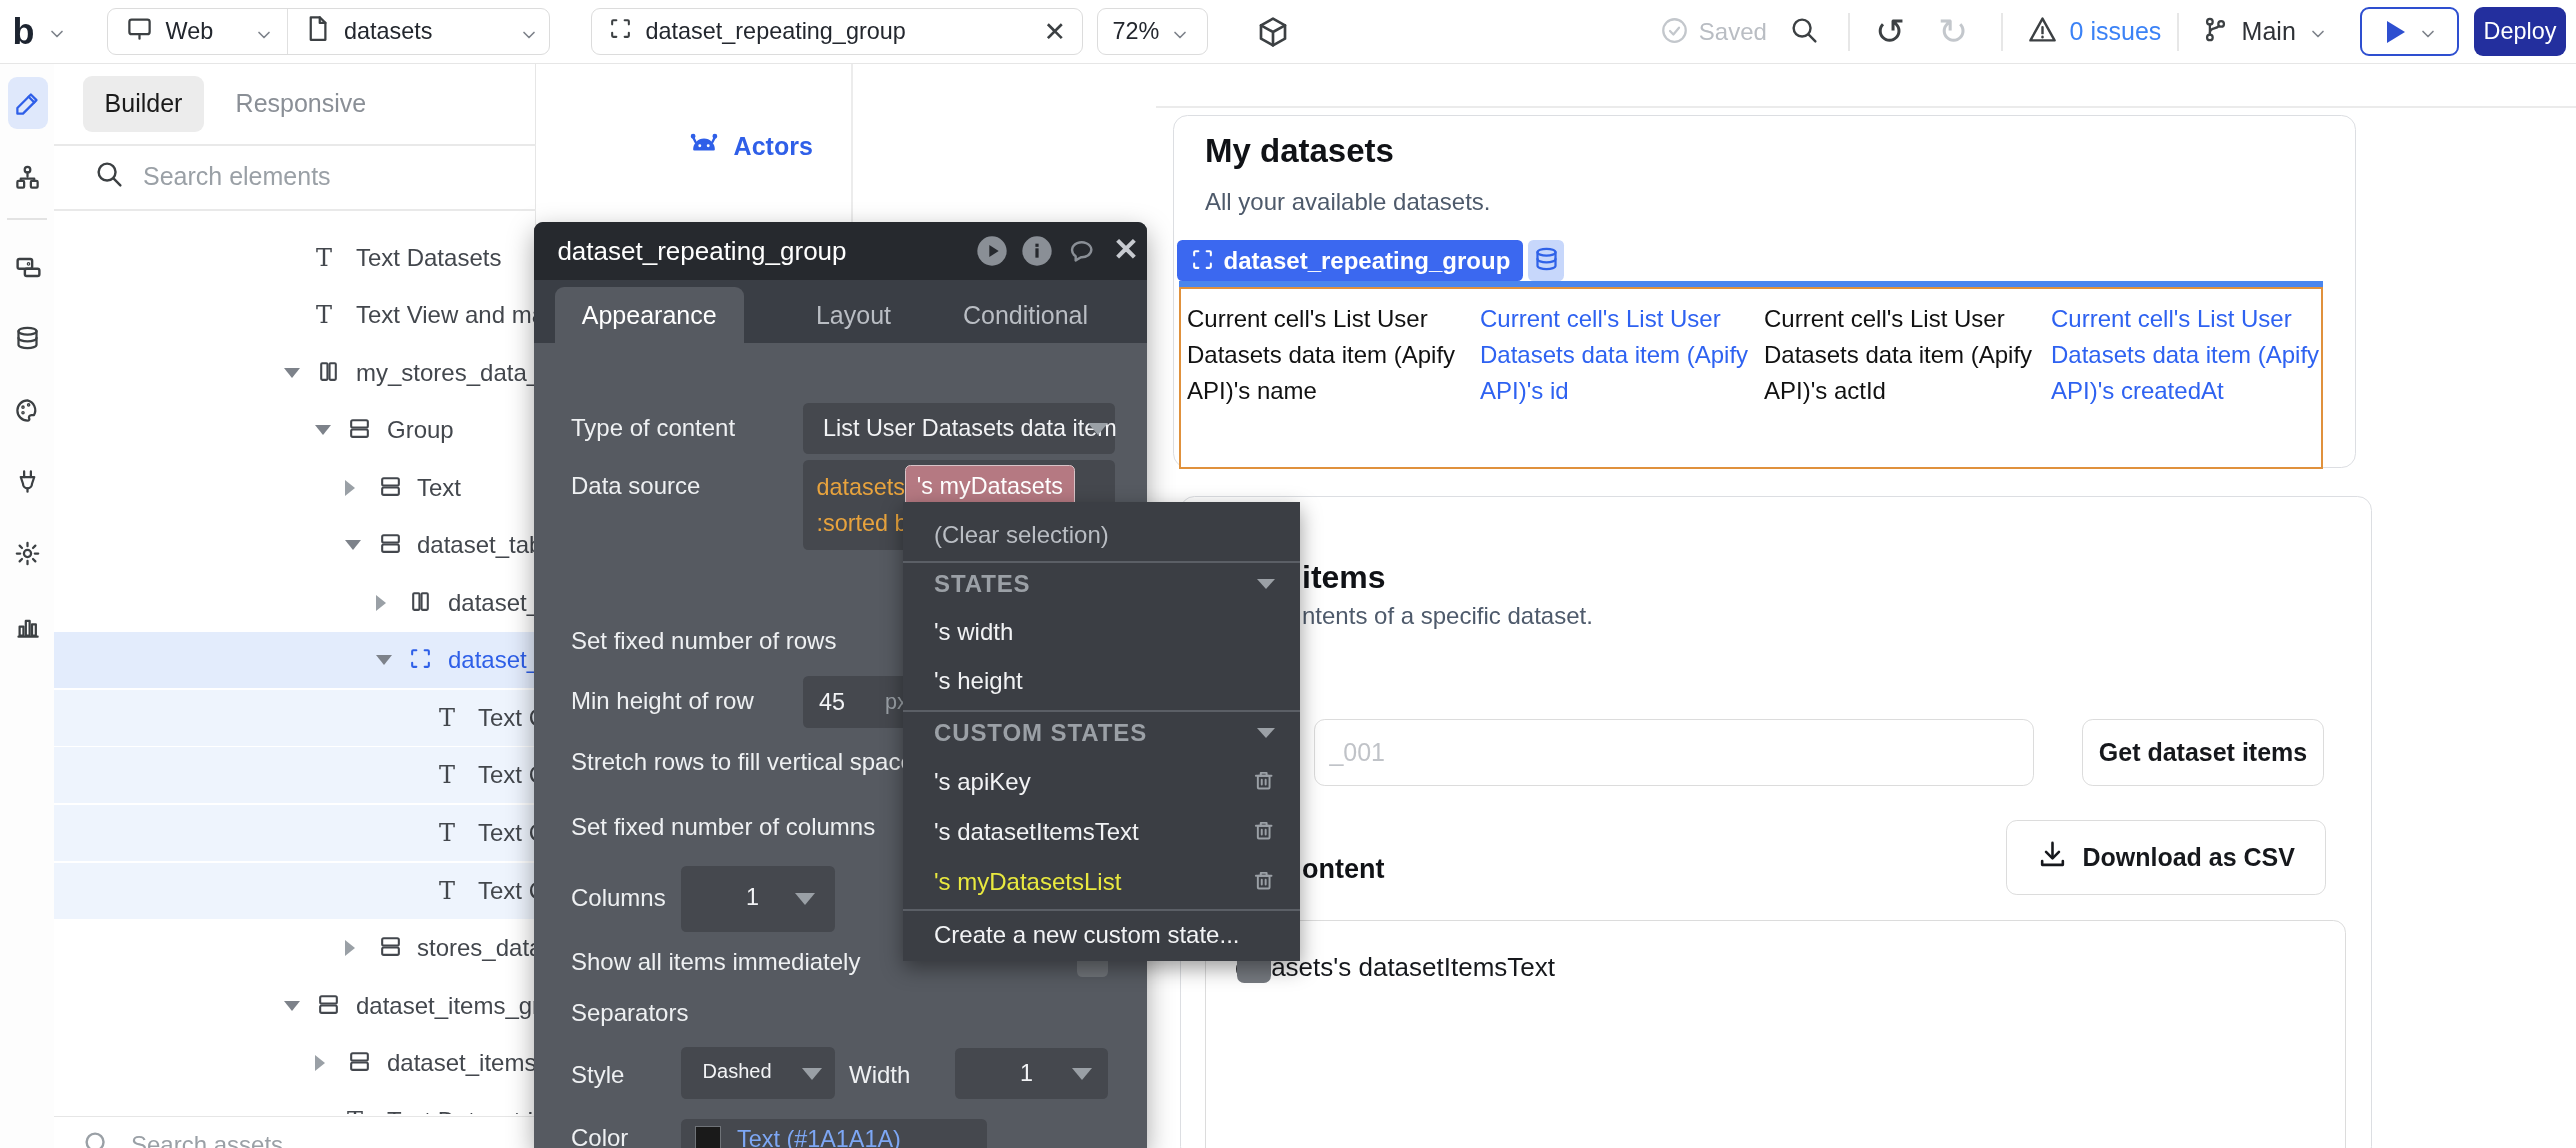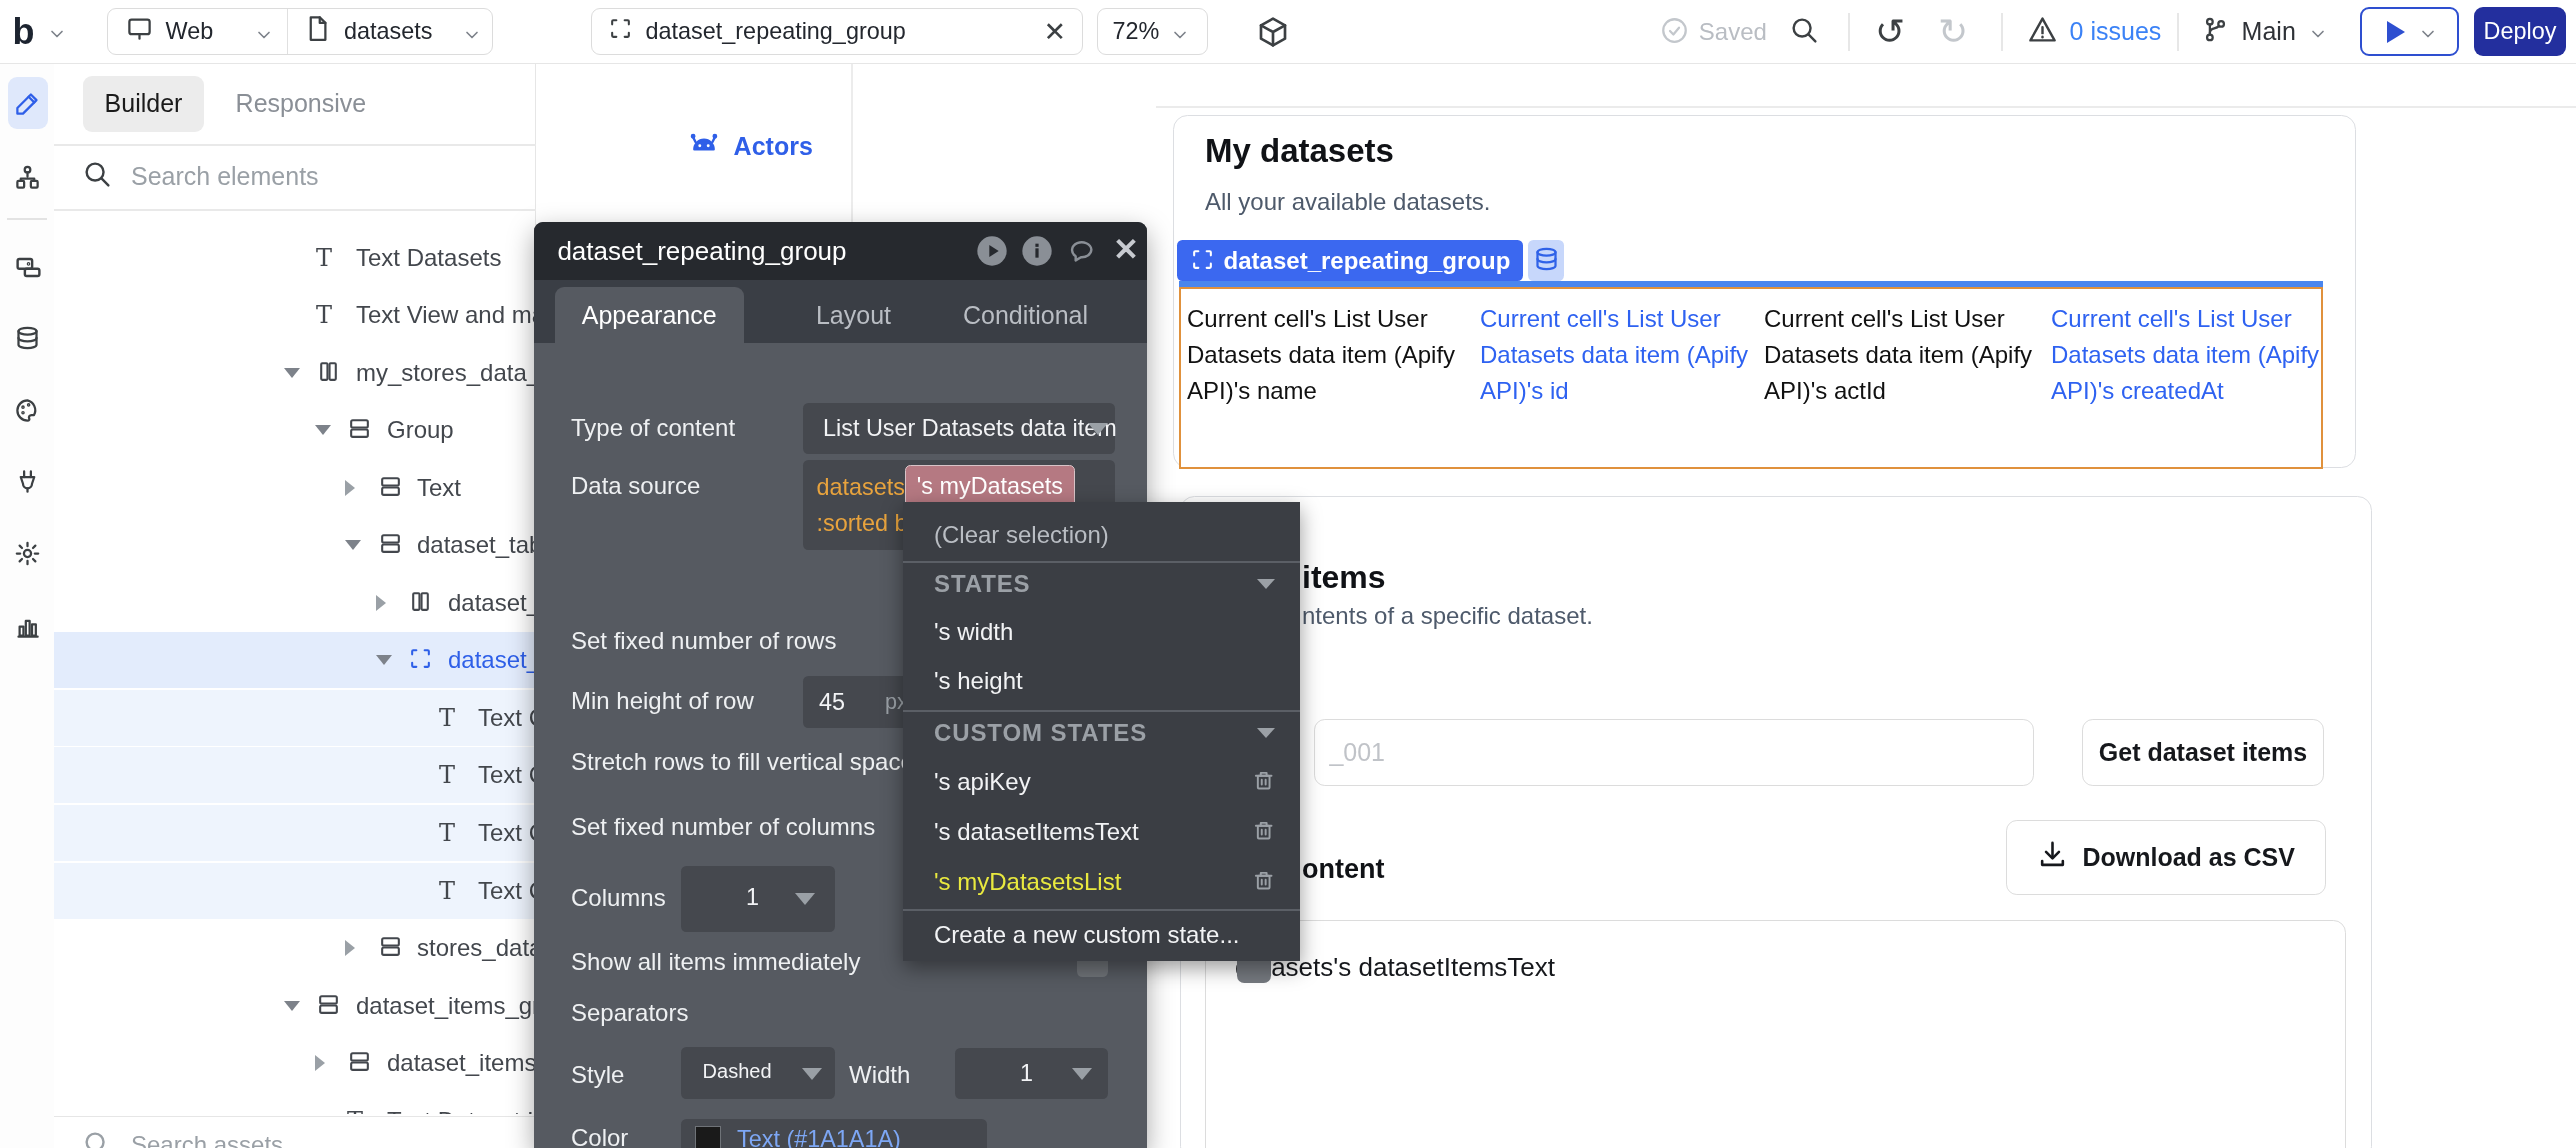--- a/index.html
+++ b/index.html
@@ -19,21 +19,21 @@
   
   #rail{left:0;top:63px;width:54px;height:1086px;background:#fdfdfd;border-right:1.8px solid #ececec;z-index:30;}
   .rail-ic{position:absolute;left:13.5px;width:27px;height:27px;}
   #rail-sel{position:absolute;left:8px;top:14.4px;width:40px;height:52px;background:#dfe8fb;border-radius:9px;}
 
   
   #panel{left:54px;top:63px;width:482px;height:1086px;background:#fff;border-right:1.8px solid #e6e6e6;z-index:30;box-sizing:border-box;}
   .ptab{position:absolute;top:12.6px;height:56px;display:flex;align-items:center;padding:0 21.6px;border-radius:9px;font-size:25px;}
   #panel-sep1{position:absolute;left:0;top:81px;width:482px;height:1.8px;background:#e9e9e9;}
   #panel-sep2{position:absolute;left:0;top:146px;width:482px;height:1.8px;background:#e9e9e9;}
-  #search-row{position:absolute;left:0;top:83px;width:482px;height:51px;}
+  #search-row{position:absolute;left:12px;top:83px;width:482px;height:51px;}
   #tree{position:absolute;left:0;top:147px;width:482px;height:904px;overflow:hidden;}
   .trow{position:absolute;left:0;width:482px;height:56px;display:flex;align-items:center;font-size:24px;color:#43474d;}
   .tarrow{position:absolute;width:0;height:0;}
   #assets-row{position:absolute;left:0;top:1053px;width:482px;height:32px;border-top:1.8px solid #e6e6e6;color:#9aa0a6;font-size:24px;overflow:hidden;}
 
   
   #canvas{left:536px;top:63px;width:2040px;height:1086px;background:#fff;z-index:1;}
   .card{position:absolute;background:#fff;border:1.8px solid #dcdee2;border-radius:14.4px;box-sizing:border-box;}
   .hline{position:absolute;height:1.8px;background:#ebebeb;}
   .vline{position:absolute;width:1.8px;background:#ececec;}
@@ -144,21 +144,21 @@
   </div>
 
   <div id="toolbar" class="abs">
     <div class="abs row" style="left:12.6px;top:9px;height:45px;">
       <span style="font-size:36px;font-weight:bold;color:#1d2430;">b</span>
       <span class="chev" style="margin-left:12.6px;"><svg width="20" height="20" viewBox="0 0 24 24" fill="none" stroke="#7d828a" stroke-width="2" stroke-linecap="round" stroke-linejoin="round">
             <path d="M6 9l6 6 6-6"></path>
           </svg></span>
     </div>
 
-    <div class="tbtn" style="left:107px;width:386px;padding:0;">
+    <div class="tbtn" style="left:107px;width:443px;padding:0;">
       <div class="row" style="padding:0 18px;height:100%;">
         <span id="ic-monitor"><svg width="27" height="27" viewBox="0 0 24 24" fill="none" stroke="#3c4043" stroke-width="2" stroke-linecap="round" stroke-linejoin="round">
               <rect x="3" y="4" width="18" height="13" rx="2"></rect>
               <path d="M12 17v4"></path>
             </svg></span>
         <span style="margin-left:12.6px;">Web</span>
         <span class="chev" style="margin-left:41px;"><svg width="20" height="20" viewBox="0 0 24 24" fill="none" stroke="#7d828a" stroke-width="2" stroke-linecap="round" stroke-linejoin="round">
               <path d="M6 9l6 6 6-6"></path>
             </svg></span>
       </div>

